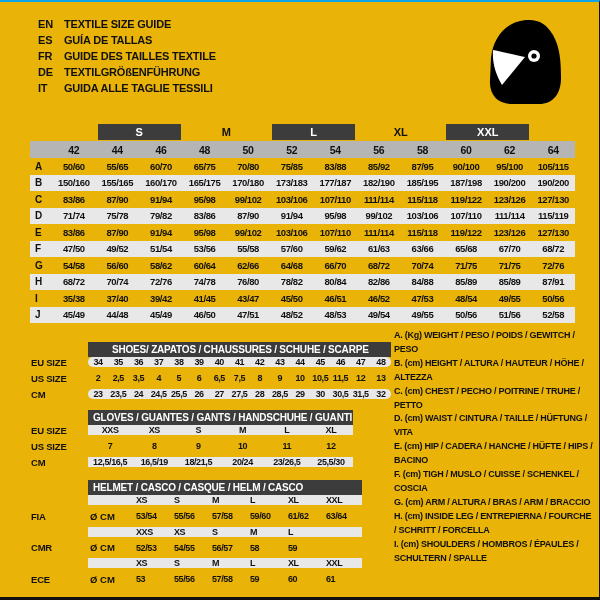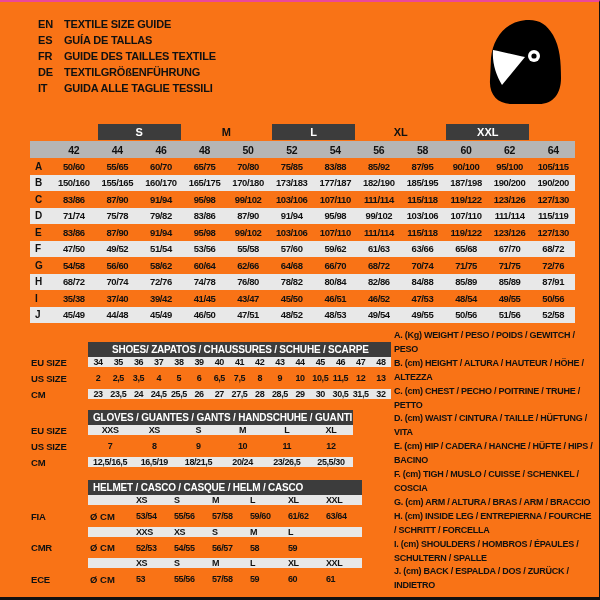--- a/index.html
+++ b/index.html
@@ -1,19 +1,19 @@
 <!DOCTYPE html>
 <html><head>
 <meta charset="utf-8">
 <style>
   html,body{margin:0;padding:0;background:#fff;}
   .page{
-    position:relative;width:600px;height:600px;background:#f97316;
+    position:relative;width:600px;height:600px;background:#eab308;
     font-family:"Liberation Sans","DejaVu Sans",sans-serif;color:#111;
-    border-top:2px solid #ec4899;border-right:1px solid #111;border-bottom:3px solid #111;
+    border-top:2px solid #0ea5e9;border-right:1px solid #111;border-bottom:3px solid #111;
     box-sizing:border-box;overflow:hidden;
   }
   
   .lang-header{position:absolute;left:38px;top:14px;}
   .lang-row{display:flex;height:16px;align-items:center;}
   .lang-code{width:26px;font-size:11px;font-weight:bold;letter-spacing:-0.2px;}
   .lang-title{font-size:11px;font-weight:bold;letter-spacing:-0.2px;}
   
   .helmet-logo{position:absolute;left:487px;top:16px;}
   
@@ -31,21 +31,21 @@
   
   .sub{position:absolute;left:30px;}
   .stitle{margin-left:58px;background:#3c3c3c;color:#fff;font-size:10px;font-weight:bold;
           height:15px;line-height:15px;padding-left:5px;letter-spacing:-0.2px;box-sizing:border-box;}
   .srow{display:flex;height:15.8px;align-items:flex-start;}
   .slabel{width:58px;font-size:9.5px;font-weight:bold;letter-spacing:-0.2px;display:flex;align-items:center;padding-left:1px;box-sizing:border-box;}
   .scells{display:grid;align-items:center;}
   .scells.shaded{background:#e8e8e8;}
   .scell{text-align:center;font-size:9px;font-weight:bold;letter-spacing:-0.4px;white-space:nowrap;}
   .ucell{font-size:9.5px;font-weight:bold;padding-left:2px;}
-  .shoes-g{grid-template-columns:repeat(15,1fr);width:303px;}
+  .shoes-g{grid-template-columns:repeat(15,1fr);width:303px;border-radius:6px;}
   .shoes-w{width:303px;padding-left:24px;}
   .gloves-g{grid-template-columns:repeat(6,1fr);width:265px;}
   .gloves-w{width:265px;}
   .helmet-g{grid-template-columns:46px repeat(6,38px);width:274px;}
   .helmet-w{width:274px;}
   .helmet-g .scell{text-align:left;padding-left:2px;}
   #shoes{top:340px;} #gloves{top:408px;} #helmetT{top:478px;}
   
   .legend{position:absolute;left:394px;top:327px;width:200px;}
   .legend-item{font-size:9px;font-weight:bold;line-height:13.9px;letter-spacing:-0.25px;}
@@ -443,16 +443,15 @@
   <aside class="legend" id="legend">
       <div class="legend-item">A. (Kg) WEIGHT / PESO / POIDS / GEWITCH / PESO</div>
       <div class="legend-item">B. (cm) HEIGHT / ALTURA / HAUTEUR / HÖHE / ALTEZZA</div>
       <div class="legend-item">C. (cm) CHEST / PECHO / POITRINE / TRUHE / PETTO</div>
       <div class="legend-item">D. (cm) WAIST / CINTURA / TAILLE / HÜFTUNG / VITA</div>
       <div class="legend-item">E. (cm) HIP / CADERA / HANCHE / HÜFTE / HIPS / BACINO</div>
       <div class="legend-item">F. (cm) TIGH / MUSLO / CUISSE / SCHENKEL / COSCIA</div>
       <div class="legend-item">G. (cm) ARM / ALTURA / BRAS / ARM / BRACCIO</div>
       <div class="legend-item">H. (cm) INSIDE LEG / ENTREPIERNA / FOURCHE / SCHRITT / FORCELLA</div>
       <div class="legend-item">I. (cm) SHOULDERS / HOMBROS / ÉPAULES / SCHULTERN / SPALLE</div>
-      <div class="legend-item">J. (cm) BACK / ESPALDA / DOS / ZURÜCK / INDIETRO</div>
     </aside>
 
 </div>
 
 </body></html>

